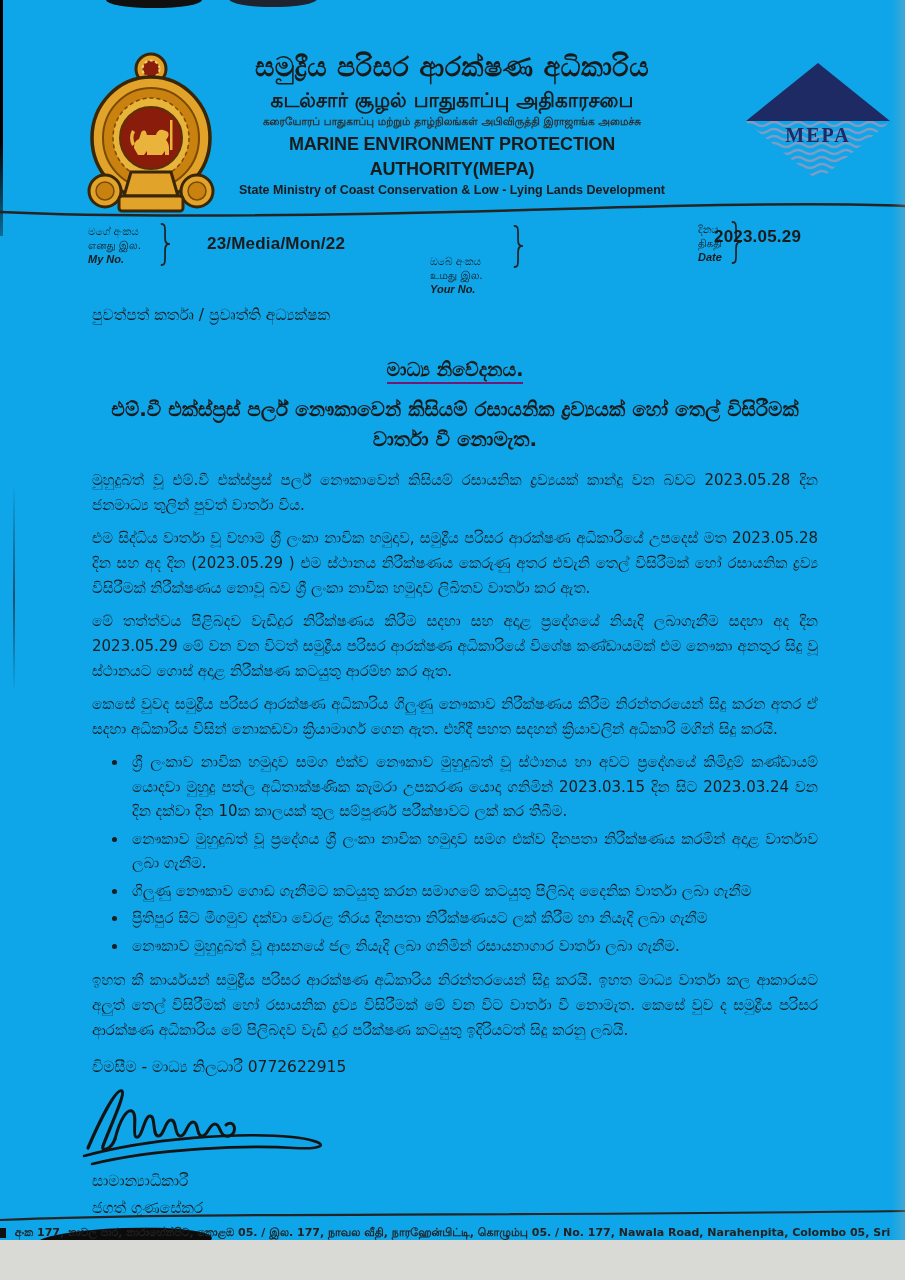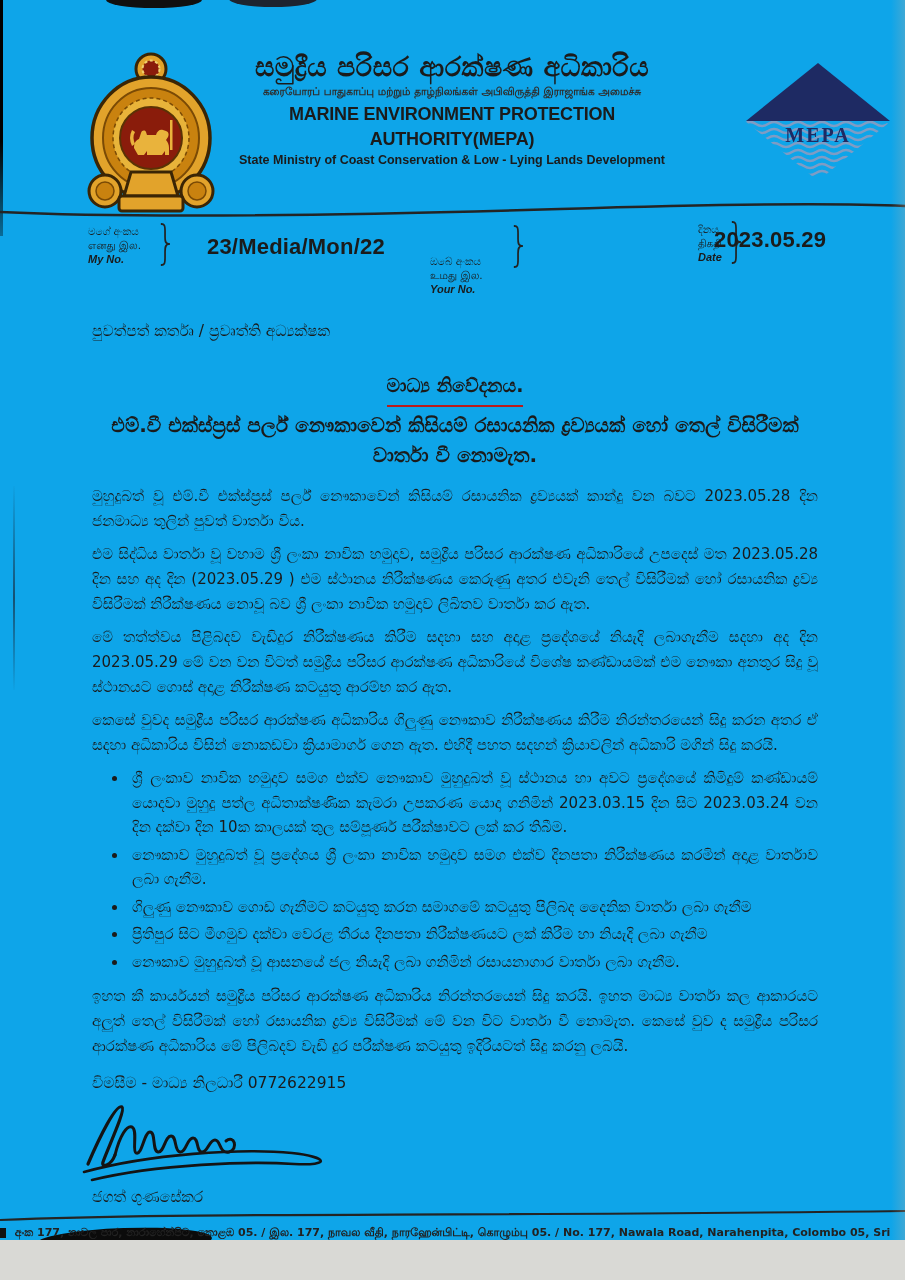--- a/index.html
+++ b/index.html
@@ -29,26 +29,26 @@
   .h-ta-sub{font-size:10.5px;font-weight:bold;line-height:15px;color:#2e2e2e;}
   .h-en{font-size:18px;font-weight:800;line-height:25px;margin-top:3px;letter-spacing:-0.2px;font-family:"Liberation Sans",sans-serif;}
   .h-en-sub{font-size:12.5px;font-weight:bold;line-height:17px;font-family:"Liberation Sans",sans-serif;}
   .rule-svg{position:absolute;left:0;width:905px;height:26px;}
   .rule-header{top:196px;}
   .rule-footer{top:1208px;height:16px;}
   
   .ref-labels{position:absolute;font-size:10.5px;line-height:14px;}
   .ref-labels .en{font-weight:bold;font-size:11px;font-family:"Liberation Sans",sans-serif;font-style:italic;}
   .brace{position:absolute;font-size:46px;font-weight:300;color:#222;transform:scaleX(.75);transform-origin:left center;line-height:46px;}
-  .ref-value{position:absolute;font-weight:bold;font-size:22px;font-family:"Liberation Sans",sans-serif;letter-spacing:.2px;}
+  .ref-value{position:absolute;font-weight:bold;font-size:17px;font-family:"Liberation Sans",sans-serif;letter-spacing:.2px;}
   
-  .content{position:absolute;top:0;left:92px;width:726px;margin-top:16px;}
+  .content{position:absolute;top:0;left:92px;width:726px;}
   .addressee{margin-top:306px;font-size:15.5px;}
   .pr-title{margin-top:34px;text-align:center;font-size:19px;font-weight:bold;}
-  .pr-title span{border-bottom:2px solid #b91c1c;padding-bottom:9px;}
+  .pr-title span{border-bottom:2px solid #701a75;padding-bottom:2px;}
   .subject{margin-top:13px;text-align:center;font-weight:bold;font-size:20px;line-height:30px;padding:0 4px;}
   .para{margin:14px 0 8px 0;font-size:15px;line-height:25px;text-align:justify;}
   .para + .para{margin-top:0;}
   .bullets{margin:6px 0 0 0;padding-left:36px;}
   .bullets li{font-size:15px;line-height:24.5px;text-align:justify;margin-bottom:3px;padding-left:4px;}
   .closing{margin-top:10px;font-size:15px;line-height:25px;text-align:justify;}
   .contact{margin-top:14px;font-size:15.5px;}
   .signature-svg{display:block;margin:6px 0 0 -12px;}
   .signer{font-size:15.5px;line-height:27px;}
   
@@ -82,20 +82,21 @@
     <circle cx="27" cy="143" r="16" fill="#e2a32b" stroke="#3a2505" stroke-width="3"></circle>
     <circle cx="27" cy="143" r="9" fill="#c9820f" stroke="#7a4a05" stroke-width="1.5"></circle>
     <circle cx="119" cy="143" r="16" fill="#e2a32b" stroke="#3a2505" stroke-width="3"></circle>
     <circle cx="119" cy="143" r="9" fill="#c9820f" stroke="#7a4a05" stroke-width="1.5"></circle>
     <path d="M53,124 h40 l7,24 h-54 z" fill="#e2a32b" stroke="#3a2505" stroke-width="3"></path>
     <rect x="41" y="148" width="64" height="15" rx="3" fill="#e2a32b" stroke="#3a2505" stroke-width="3"></rect>
   </svg>
 
   <div class="head-center">
     <div class="h-si">සමුද්‍රීය පරිසර ආරක්ෂණ අධිකාරිය</div>
+    <div class="h-ta">கடல்சார் சூழல் பாதுகாப்பு அதிகாரசபை</div>
     <div class="h-ta-sub">கரையோரப் பாதுகாப்பு மற்றும் தாழ்நிலங்கள் அபிவிருத்தி இராஜாங்க அமைச்சு</div>
     <div class="h-en">MARINE ENVIRONMENT PROTECTION AUTHORITY(MEPA)</div>
     <div class="h-en-sub">State Ministry of Coast Conservation &amp; Low - Lying Lands Development</div>
   </div>
 
   <svg class="mepa-logo" viewBox="0 0 148 120">
     <defs>
       <clipPath id="logo-bottom">
           <path d="M1,59 L147,59 L74,119 Z"></path>
         </clipPath>
@@ -168,20 +169,21 @@
     <div class="contact">විමසීම - මාධ්‍ය නිලධාරී  0772622915</div>
 
     <svg class="signature-svg" width="270" height="86" viewBox="0 0 270 86">
       <g stroke="#141414" fill="none" stroke-linecap="round">
         <path d="M8,66 C20,38 36,6 42,9 C46,12 27,52 23,64 C21,70 31,68 35,57" stroke-width="3.2"></path>
         <path d="M35,57 C40,37 47,27 52,29 C58,32 52,53 56,55 C62,58 64,34 70,34 C76,34 72,53 78,54 C84,55 85,38 91,38 C97,38 94,53 100,54 C106,55 107,40 113,40 C119,40 116,54 122,54 C128,54 129,42 135,42 C141,42 139,56 149,54 C159,51 154,36 146,43" stroke-width="3"></path>
         <path d="M4,74 C70,56 160,50 212,55 C248,59 252,68 214,66 C170,63 78,66 12,82" stroke-width="2.6"></path>
       </g>
     </svg>
 
+    <div class="signer">සාමාන්‍යාධිකාරී</div>
     <div class="signer">ජගත් ගුණසේකර</div>
   </div>
 
   <svg class="rule-svg rule-footer" viewBox="0 0 905 16" preserveAspectRatio="none">
     <path d="M0,12 C180,4 420,9 905,3" stroke="#242424" stroke-width="2.2" fill="none"></path>
   </svg>
   <div class="footer-line1">අංක 177, නාවල පාර, නාරාහේන්පිට, කොළඹ 05. / இல. 177, நாவல வீதி, நாரஹேன்பிட்டி, கொழும்பு 05.  / No. 177, Nawala Road, Narahenpita, Colombo 05, Sri Lanka.</div>
 
 </div>
 

